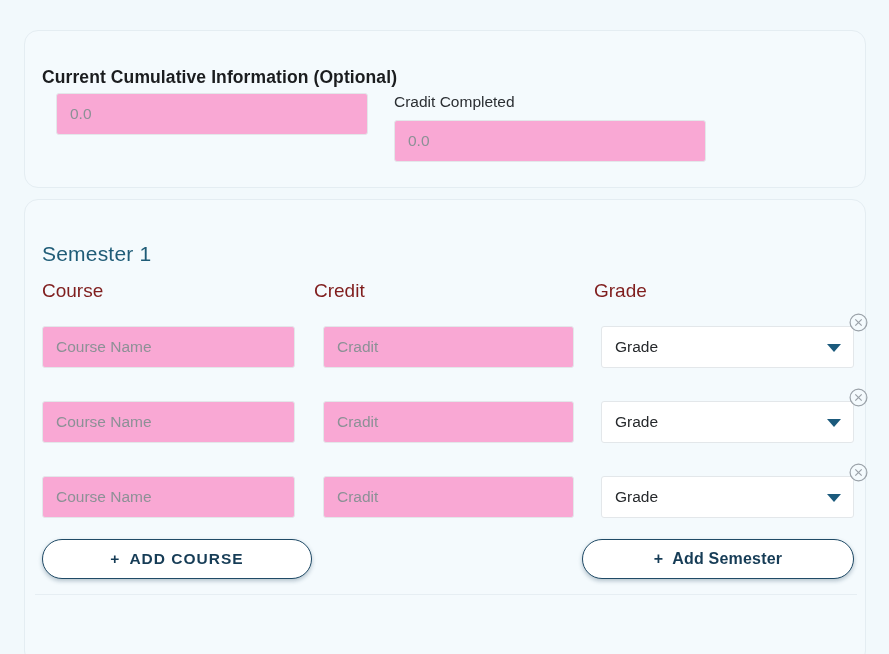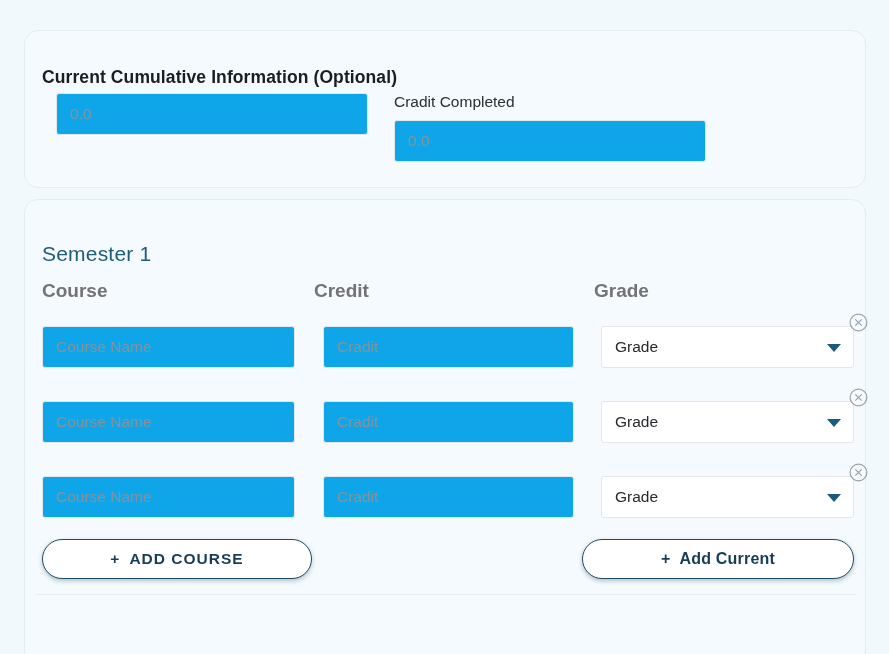--- a/index.html
+++ b/index.html
@@ -60,21 +60,21 @@
     font-size: 15.5px;
     color: #2b2f33;
     margin-bottom: 9px;
     white-space: nowrap;
   }
   .text-input {
     display: block;
     width: 100%;
     height: 42px;
     box-sizing: border-box;
-    background: #0ea5e9;
+    background: #f9a8d4;
     border: 1px solid #e3e7ea;
     border-radius: 3px;
     padding: 0 13px;
     font-family: "Liberation Sans", sans-serif;
     font-size: 15.5px;
     color: #26292c;
     outline: none;
   }
   .text-input::placeholder { color: #8c9196; opacity: 1; }
 
@@ -100,22 +100,22 @@
     position: absolute;
     left: 17px;
     top: 80px;
     width: 808px;
     height: 26px;
   }
   .col-header {
     position: absolute;
     top: 0;
     font-size: 19px;
-    font-weight: bold;
-    color: #737373;
+    font-weight: normal;
+    color: #7f1d1d;
     white-space: nowrap;
   }
   .col-header.course { left: 0px; }
   .col-header.credit { left: 272px; }
   .col-header.grade  { left: 552px; }
 
   
   .rows {
     position: absolute;
     left: 17px;
@@ -308,19 +308,19 @@
 
     </div>
 
     <button class="btn add-course-btn">
       <span class="plus">+</span>
       <span>ADD COURSE</span>
     </button>
 
     <button class="btn add-semester-btn">
       <span class="plus">+</span>
-      <span>Add Current</span>
+      <span>Add Semester</span>
     </button>
 
     <div class="card-divider"></div>
   </section>
 
 </div>
 
 </body></html>

